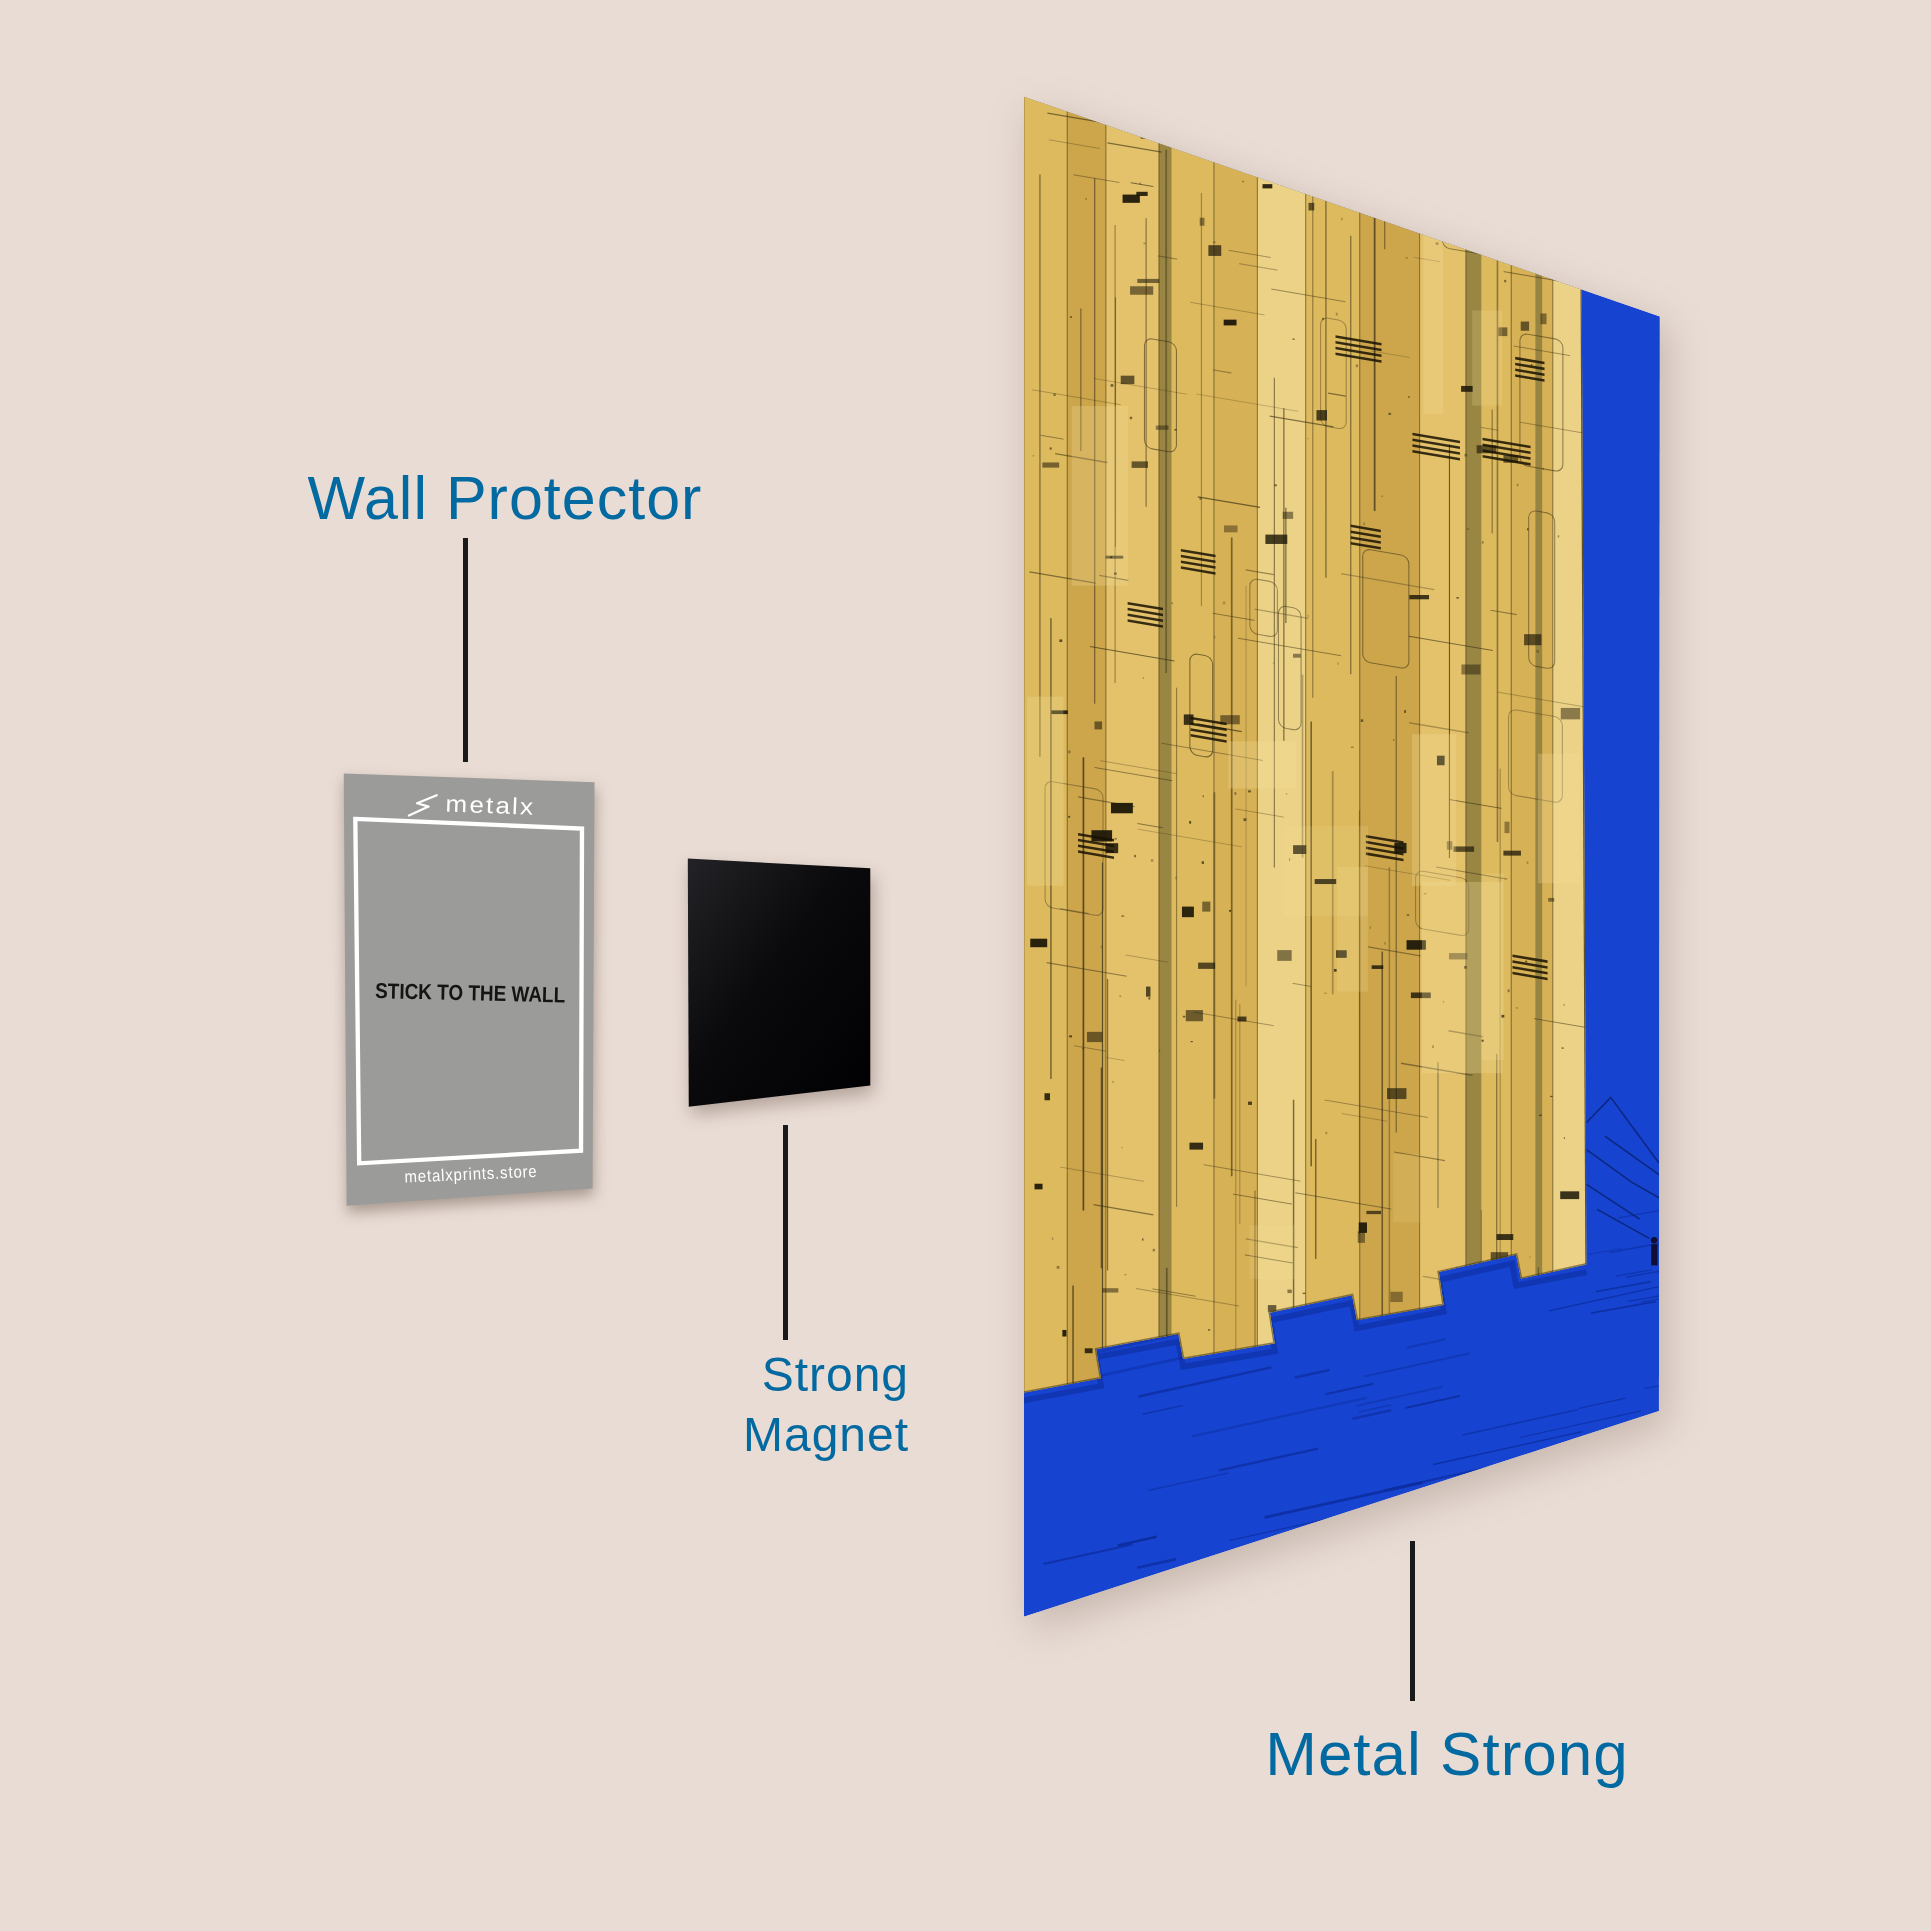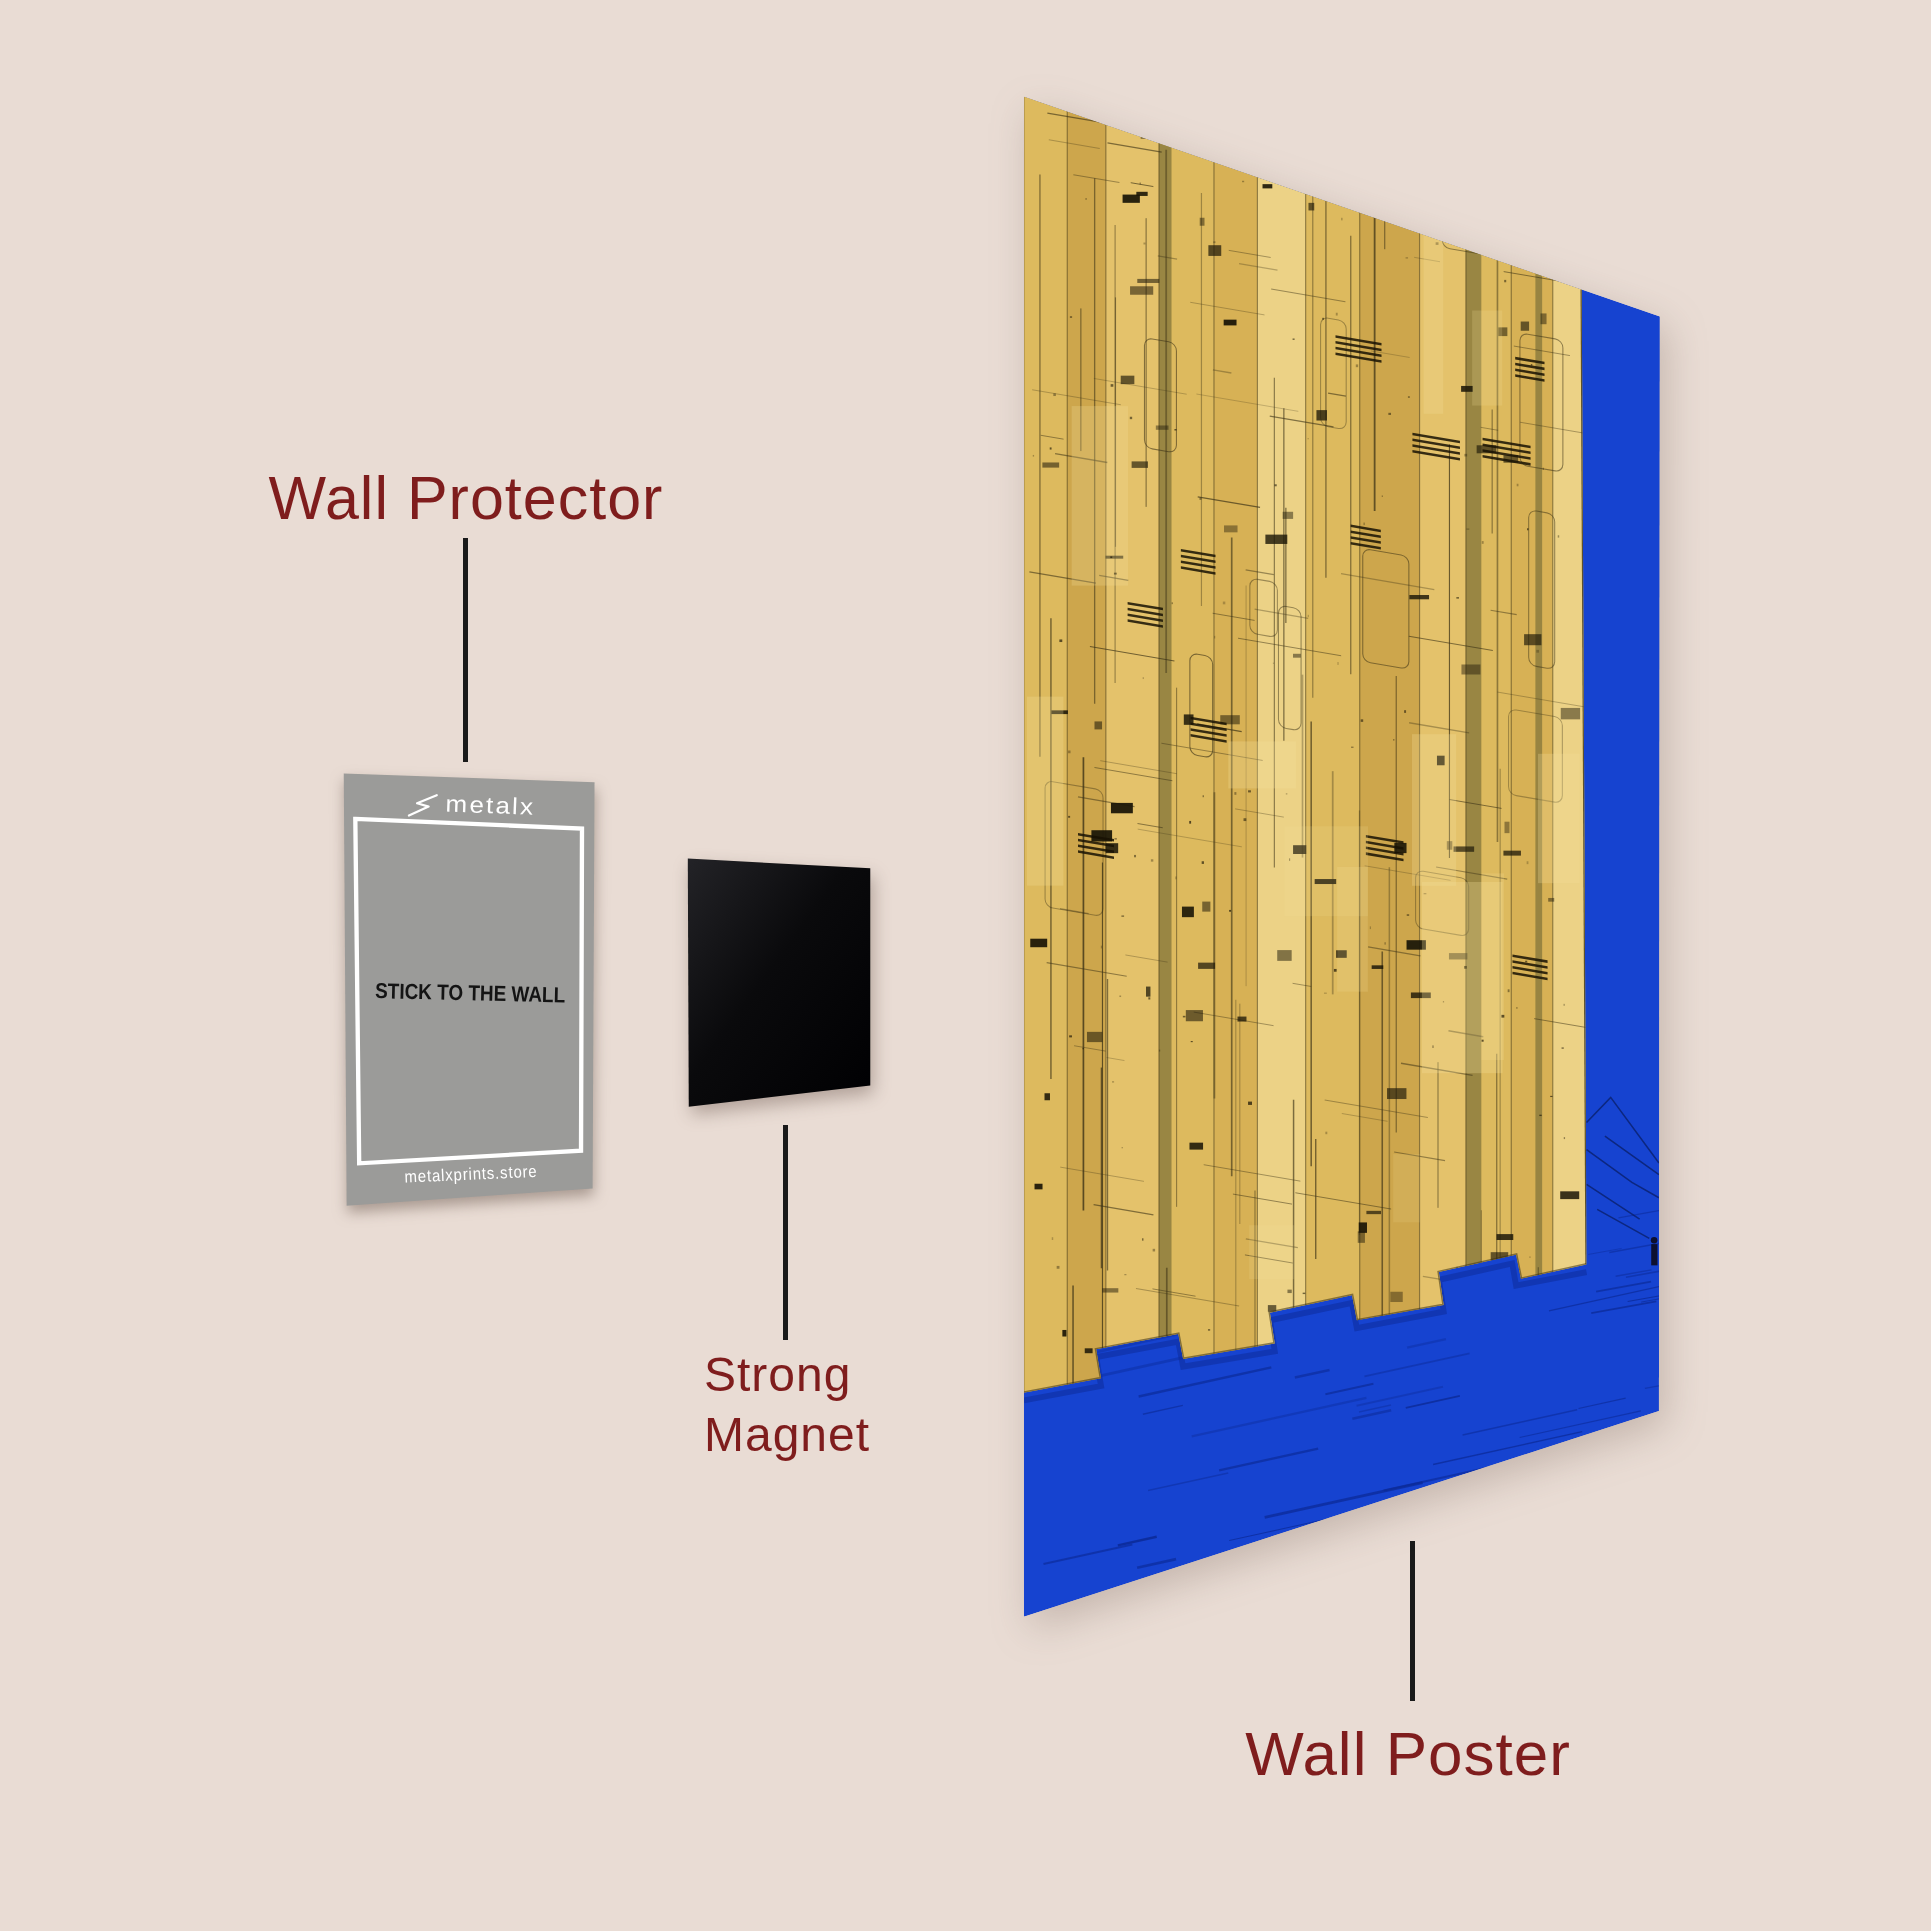--- a/index.html
+++ b/index.html
@@ -1,21 +1,21 @@
 <!DOCTYPE html>
 <html><head>
 <meta charset="utf-8">
 <style>
   html,body{margin:0;padding:0;background:#e9dcd4;}
   body{width:1931px;height:1931px;position:relative;overflow:hidden;
        font-family:"Liberation Sans","DejaVu Sans",sans-serif;}
 
-  .label{position:absolute;transform:translateX(-50%);color:#7f1d1d;
-         font-size:61px;font-weight:500;letter-spacing:1px;text-align:left;
-         white-space:pre-line;line-height:1.26;}
+  .label{position:absolute;transform:translateX(-50%);color:#0369a1;
+         font-size:61px;font-weight:500;letter-spacing:1px;text-align:right;
+         white-space:pre-line;line-height:1.26;margin-left:39px;}
   #lbl-wall{left:466px;top:460px;}
   #lbl-magnet{left:787px;top:1345px;font-size:48px;}
   #lbl-poster{left:1408px;top:1715px;font-size:62px;}
 
   .connector{position:absolute;width:4.8px;background:#1a1a1a;}
   #line-wall{left:463px;top:538px;height:224px;}
   #line-magnet{left:783px;top:1125px;height:215px;}
   #line-poster{left:1410px;top:1541px;height:160px;}
 
   svg{position:absolute;overflow:visible;}
@@ -25,21 +25,21 @@
   .poster{left:1014px;top:82px;filter:drop-shadow(7.7px 13.5px 19.3px rgba(115,96,85,.3));}
 </style>
 </head>
 <body>
 
 <div class="scene">
 
   <div class="label" id="lbl-wall">Wall Protector</div>
   <div class="label" id="lbl-magnet">Strong
 Magnet</div>
-  <div class="label" id="lbl-poster">Wall Poster</div>
+  <div class="label" id="lbl-poster">Metal Strong</div>
 
   <div class="connector" id="line-wall"></div>
   <div class="connector" id="line-magnet"></div>
   <div class="connector" id="line-poster"></div>
 
   <svg class="card" width="290" height="463" viewBox="0 0 300 480">
     <polygon points="16,11 276,20 274,441 19,459" fill="#9b9b99"></polygon>
     <polygon points="28,58 263,68 262,402 32,415" fill="none" stroke-width="4.5" stroke="#ffffff"></polygon>
     <path d="M 112,33 L 92,42 L 104,45 L 84,55" fill="none" stroke-width="2.4" stroke-linejoin="round" stroke-linecap="round" transform="rotate(2 100 44)" stroke="#ffffff"></path>
     <text x="168" y="52" text-anchor="middle" font-size="24" letter-spacing="2" textLength="93" lengthAdjust="spacingAndGlyphs" transform="rotate(2 168 46)" fill="#ffffff">metalx</text>

